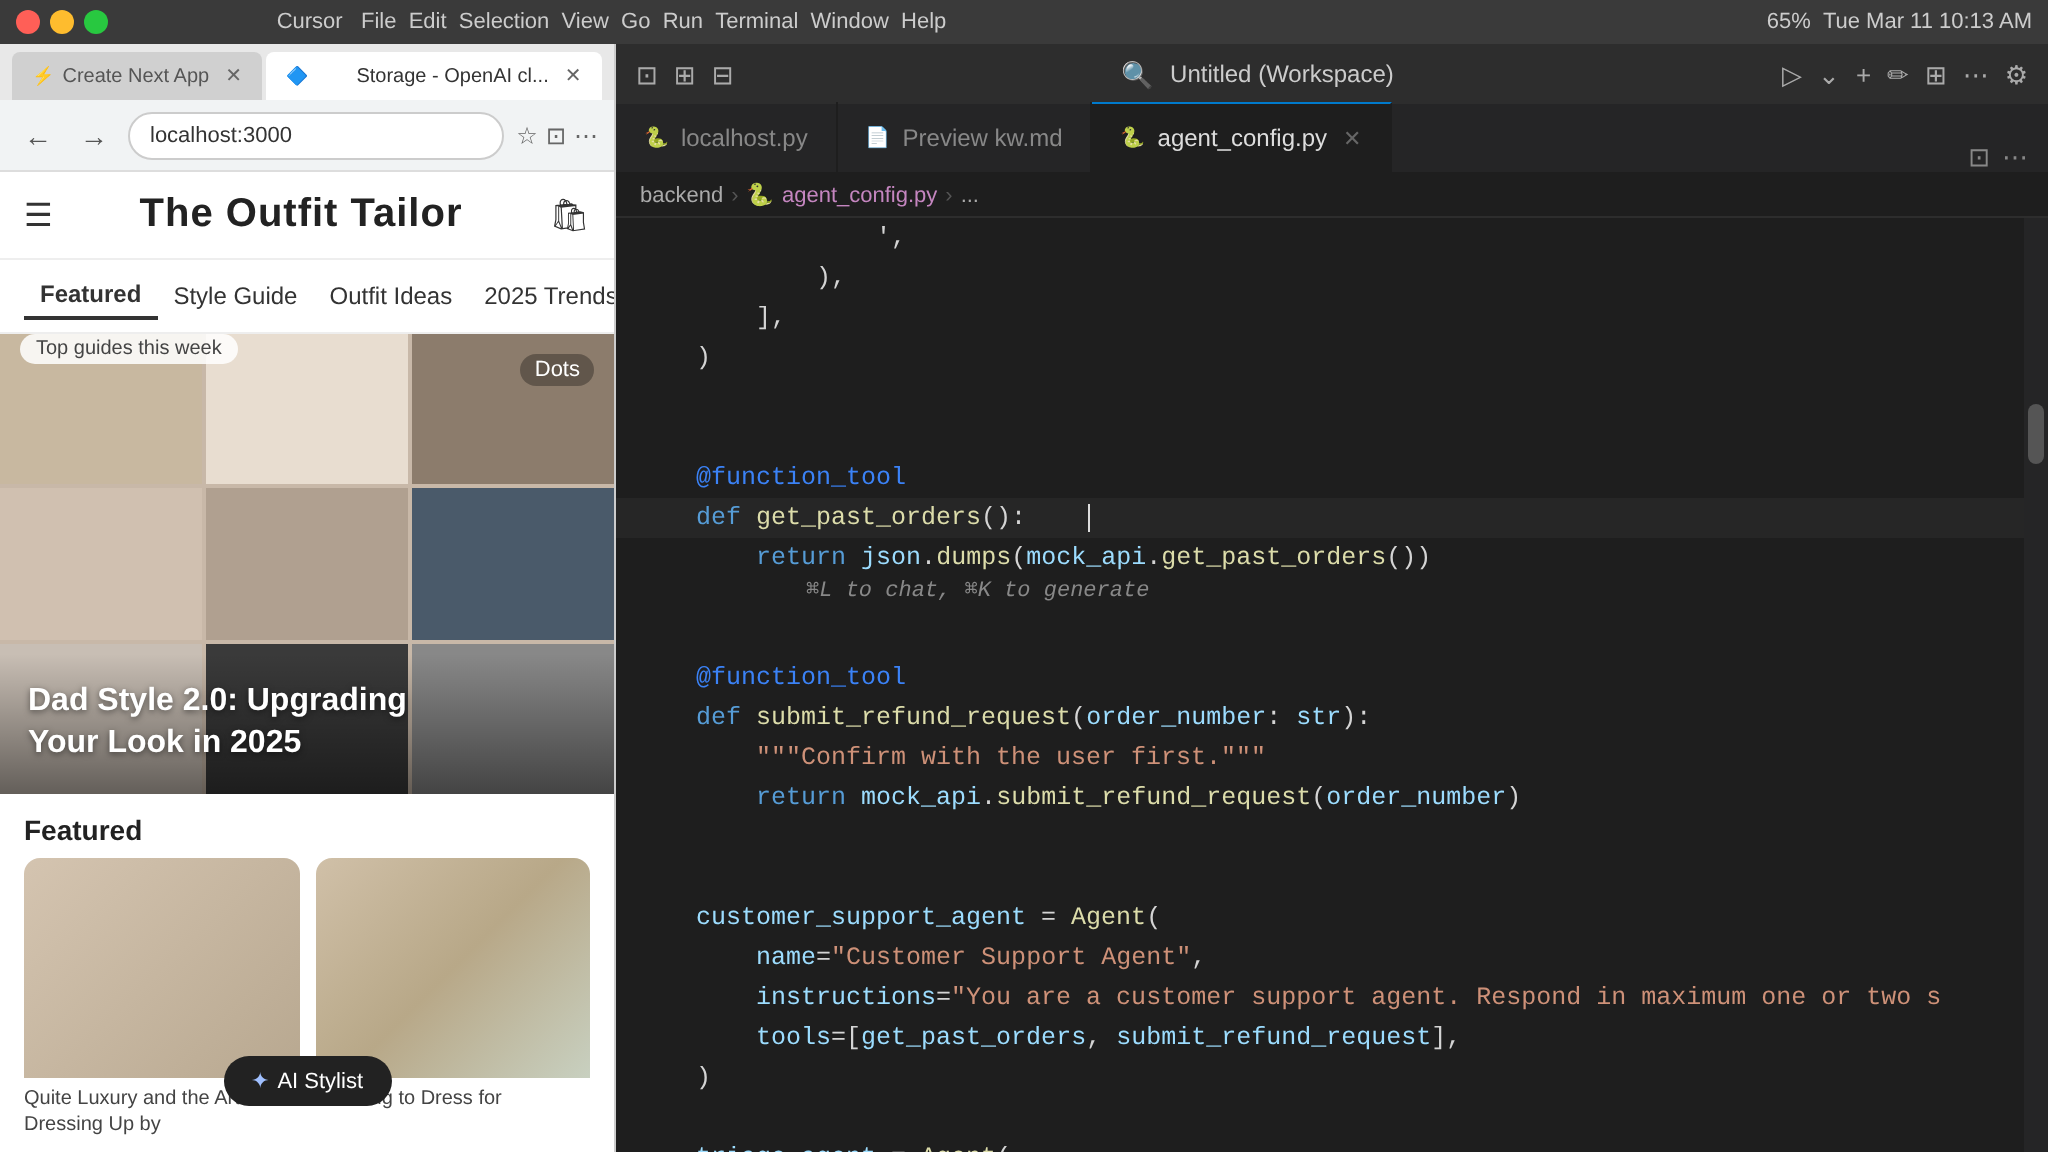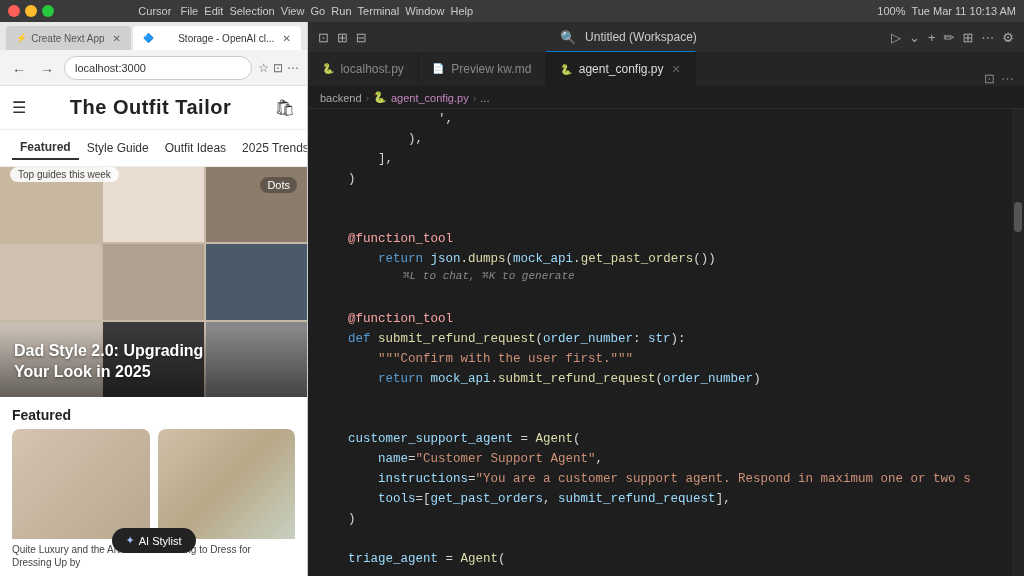--- a/index.html
+++ b/index.html
@@ -324,21 +324,21 @@
       flex-shrink: 0;
     }
     .line-content {
       flex: 1;
       padding-right: 10px;
       white-space: pre;
     }
     
     .kw { color: #569cd6; }
     .fn { color: #dcdcaa; }
-    .dec { color: #fca5a5; }
+    .dec { color: #3b82f6; }
     .str { color: #ce9178; }
     .var { color: #9cdcfe; }
     .plain { color: #d4d4d4; }
     .method { color: #dcdcaa; }
     .param { color: #9cdcfe; }
     .punc { color: #d4d4d4; }
     .hint-line {
       color: #888;
       font-style: italic;
       font-size: 11px;
@@ -369,21 +369,21 @@
   <div class="os-controls">
     <div class="os-btn close"></div>
     <div class="os-btn min"></div>
     <div class="os-btn max"></div>
   </div>
   <div class="os-titlebar-text">
     <span>Cursor</span>
     &nbsp;&nbsp;File&nbsp;&nbsp;Edit&nbsp;&nbsp;Selection&nbsp;&nbsp;View&nbsp;&nbsp;Go&nbsp;&nbsp;Run&nbsp;&nbsp;Terminal&nbsp;&nbsp;Window&nbsp;&nbsp;Help
   </div>
   <div class="os-right">
-    <span>100%</span>
+    <span>65%</span>
     <span>Tue Mar 11  10:13 AM</span>
   </div>
 </div>
 
 <div class="main-container">
 
   <div class="browser-panel">
 
     <div class="browser-tabs">
       <div class="browser-tab">
@@ -537,20 +537,24 @@
         <span class="line-content"></span>
       </div>
       <div class="code-line">
         <span class="line-num"></span>
         <span class="line-content"></span>
       </div>
       <div class="code-line">
         <span class="line-num"></span>
         <span class="line-content"><span class="dec">@function_tool</span></span>
       </div>
+      <div class="code-line cursor-line">
+        <span class="line-num"></span>
+        <span class="line-content"><span class="kw">def </span><span class="fn">get_past_orders</span><span class="plain">():    </span><span style="display:inline-block;width:1px;height:14px;background:#ddd;vertical-align:middle;margin-left:1px;"></span></span>
+      </div>
       <div class="code-line">
         <span class="line-num"></span>
         <span class="line-content"><span class="plain">    </span><span class="kw">return </span><span class="var">json</span><span class="plain">.</span><span class="method">dumps</span><span class="plain">(</span><span class="var">mock_api</span><span class="plain">.</span><span class="method">get_past_orders</span><span class="plain">())</span></span>
       </div>
       <div class="code-line">
         <span class="line-num"></span>
         <span class="hint-line">⌘L to chat, ⌘K to generate</span>
       </div>
       <div class="code-line">
         <span class="line-num"></span>

